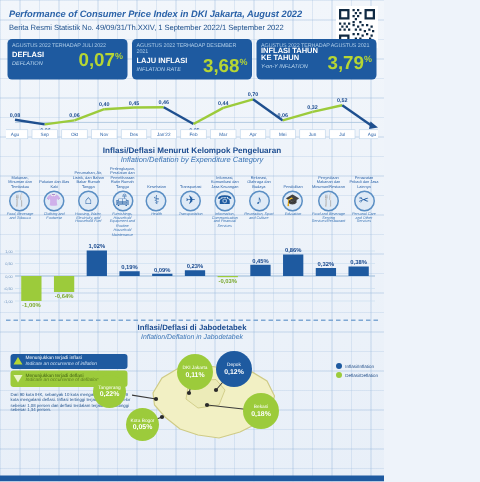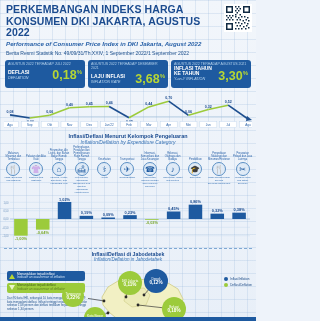--- a/index.html
+++ b/index.html
@@ -137,21 +137,20 @@
     position: absolute; bottom: 0; left: 0; right: 0; height: 4px;
     background: #1e5aa0;
   }
 </style>
 </head>
 <body>
 
 <div class="page">
 
   <div class="header">
-    <div class="title">PERKEMBANGAN INDEKS HARGA KONSUMEN DKI JAKARTA, AGUSTUS 2022</div>
     <div class="subtitle">Performance of Consumer Price Index in DKI Jakarta, August 2022</div>
     <div class="berita">Berita Resmi Statistik No. 49/09/31/Th.XXIV, 1 September 2022/1 September 2022</div>
     <div class="qr">
       <svg width="26" height="26" viewBox="0 0 26 26">
         <rect width="26" height="26" fill="#fff"></rect>
         <g fill="#102a43">
           <rect x="1" y="1" width="7" height="7"></rect>
             <rect x="2.5" y="2.5" width="4" height="4" fill="#fff"></rect>
           <rect x="18" y="1" width="7" height="7"></rect>
             <rect x="19.5" y="2.5" width="4" height="4" fill="#fff"></rect>
@@ -204,41 +203,41 @@
   </div>
 
   <div class="stats">
     <div class="stat">
       <div class="cap">AGUSTUS 2022 TERHADAP JULI 2022</div>
       <div class="row">
         <div class="names">
           <div class="nm">DEFLASI</div>
           <div class="nm2">DEFLATION</div>
         </div>
-        <div class="val"><span>0,18</span><sup>%</sup></div>
+        <div class="val"><span>0,07</span><sup>%</sup></div>
       </div>
     </div>
     <div class="stat">
       <div class="cap">AGUSTUS 2022 TERHADAP DESEMBER 2021</div>
       <div class="row">
         <div class="names">
           <div class="nm">LAJU INFLASI</div>
           <div class="nm2">INFLATION RATE</div>
         </div>
         <div class="val"><span>3,68</span><sup>%</sup></div>
       </div>
     </div>
     <div class="stat">
       <div class="cap">AGUSTUS 2022 TERHADAP AGUSTUS 2021</div>
       <div class="row">
         <div class="names">
           <div class="nm">INFLASI TAHUN KE TAHUN</div>
           <div class="nm2">Y-on-Y INFLATION</div>
         </div>
-        <div class="val"><span>3,30</span><sup>%</sup></div>
+        <div class="val"><span>3,79</span><sup>%</sup></div>
       </div>
     </div>
   </div>
 
   <div class="linechart">
     <svg id="line-svg" width="248" height="42" viewBox="0 0 248 42">
         <line x1="6" y1="26.6" x2="244" y2="26.6" stroke="#9fbcd9" stroke-width="0.5"></line>
         <line x1="6" y1="24.840000000000003" x2="25.833333333333332" y2="27.92" stroke="#1e4f8f" stroke-width="1.6"></line>
         <line x1="25.833333333333332" y1="27.92" x2="45.666666666666664" y2="25.28" stroke="#9ccb3b" stroke-width="1.6"></line>
         <line x1="45.666666666666664" y1="25.28" x2="65.5" y2="17.8" stroke="#9ccb3b" stroke-width="1.6"></line>

